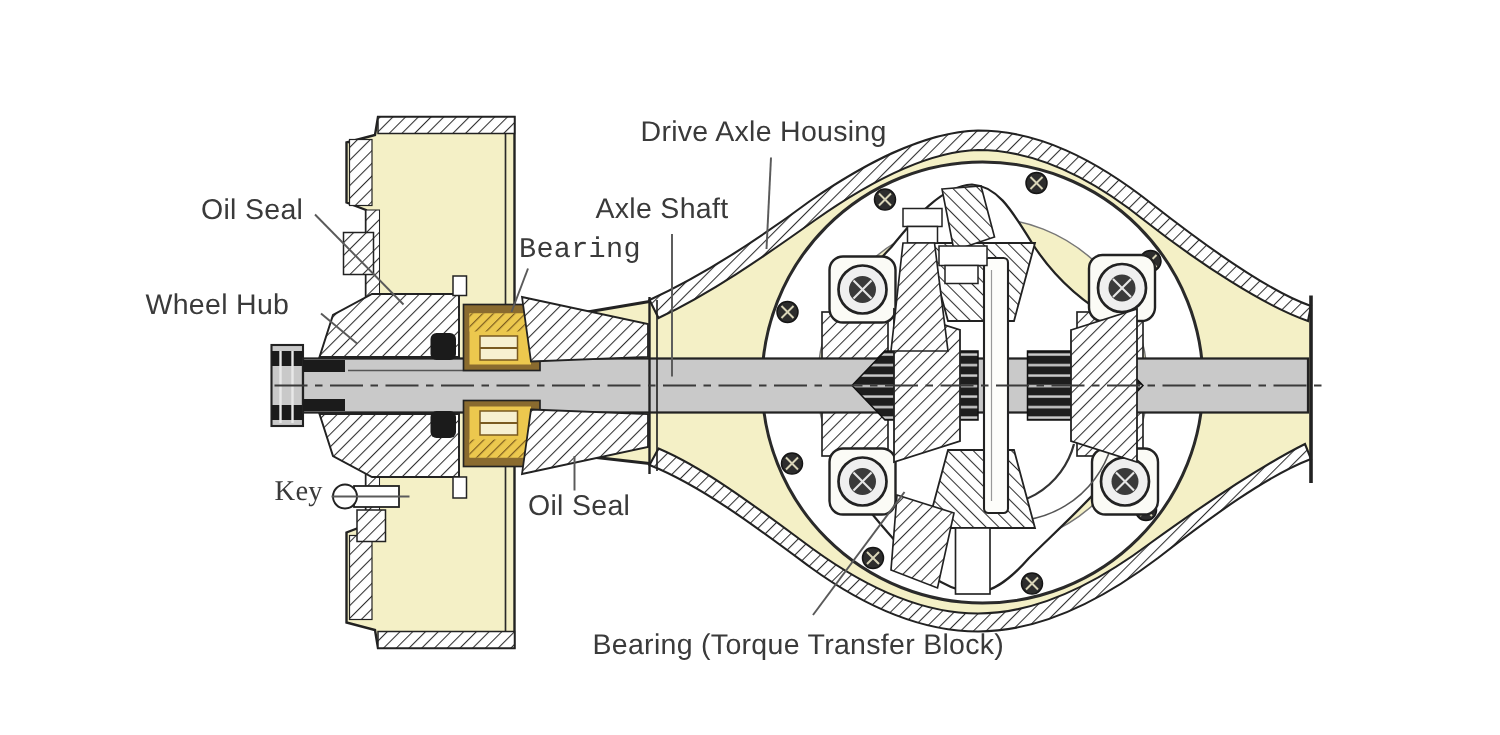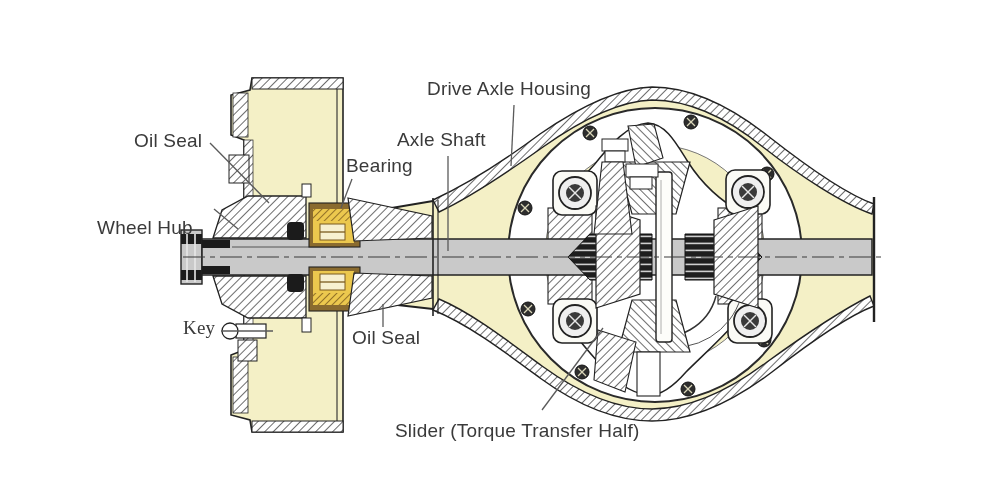--- a/index.html
+++ b/index.html
@@ -199,20 +199,20 @@
     <line class="leader" x1="352" y1="179" x2="341" y2="208"></line>
     <line class="leader" x1="448" y1="156" x2="448" y2="251"></line>
     <line class="leader" x1="514" y1="105" x2="511" y2="166"></line>
     <line class="leader" x1="221" y1="331" x2="273" y2="331"></line>
     <line class="leader" x1="383" y1="327" x2="383" y2="304"></line>
     <line class="leader" x1="542" y1="410" x2="603" y2="328"></line>
   </g>
 </svg>
 
   <div class="lbl" style="left:134px;top:131px;">Oil Seal</div>
-  <div class="lbl" style="left:97px;top:194px;margin-top:24px;">Wheel Hub</div>
-  <div class="lbl" style="left:346px;top:156px;">Bearing</div>
+  <div class="lbl" style="left:97px;top:194px;">Wheel Hub</div>
+  <div class="lbl" style="left:346px;top:156px;font-family:Liberation Mono, monospace;">Bearing</div>
   <div class="lbl" style="left:397px;top:130px;">Axle Shaft</div>
   <div class="lbl" style="left:427px;top:79px;">Drive Axle Housing</div>
   <div class="lbl" style="left:183px;top:318px;font-family:Liberation Serif, serif;">Key</div>
   <div class="lbl" style="left:352px;top:328px;">Oil Seal</div>
-  <div class="lbl" style="left:395px;top:421px;">Slider (Torque Transfer Half)</div>
+  <div class="lbl" style="left:395px;top:421px;">Bearing (Torque Transfer Block)</div>
 </div>
 
 </body></html>

